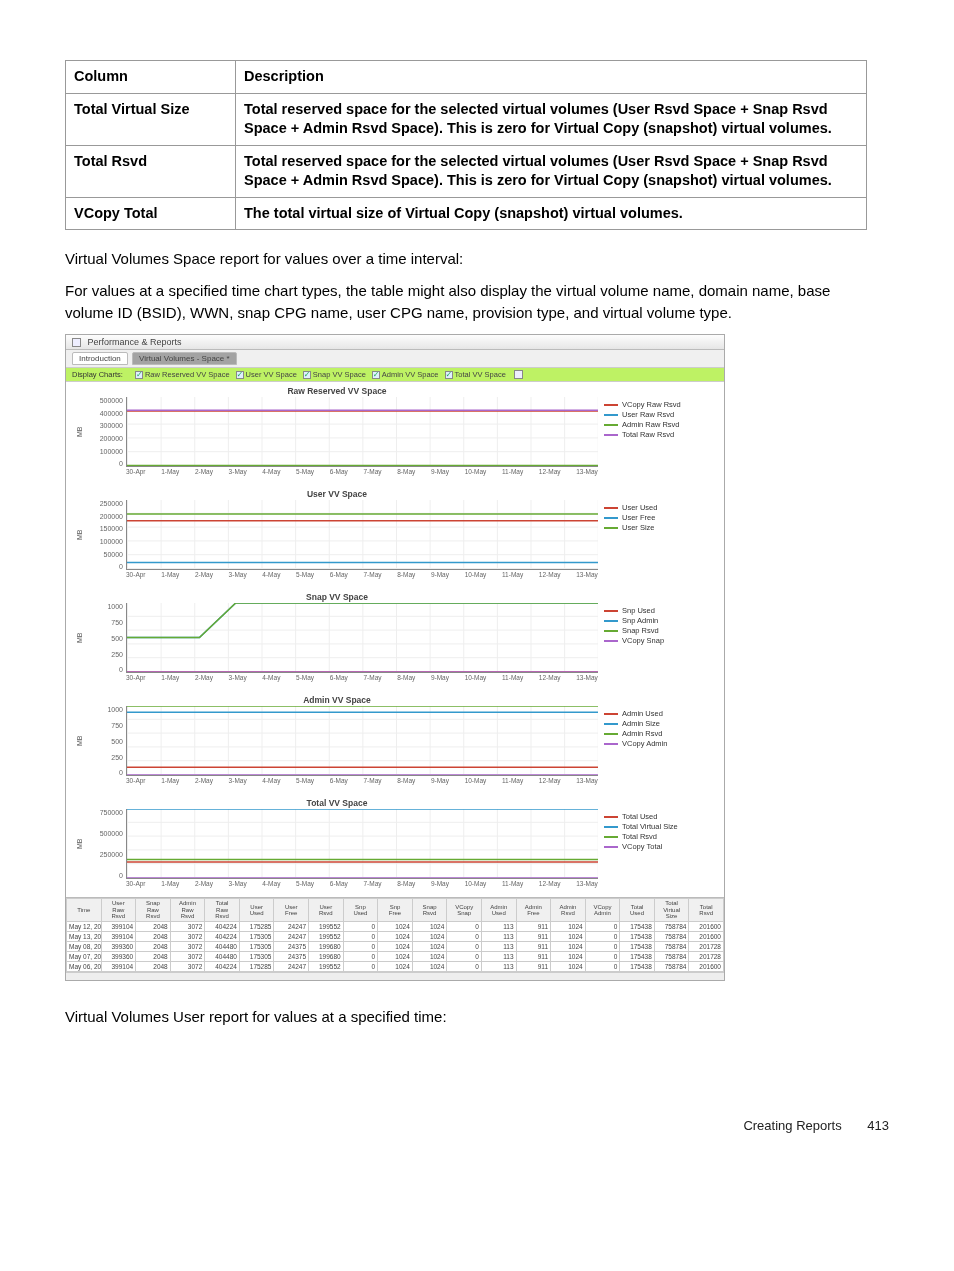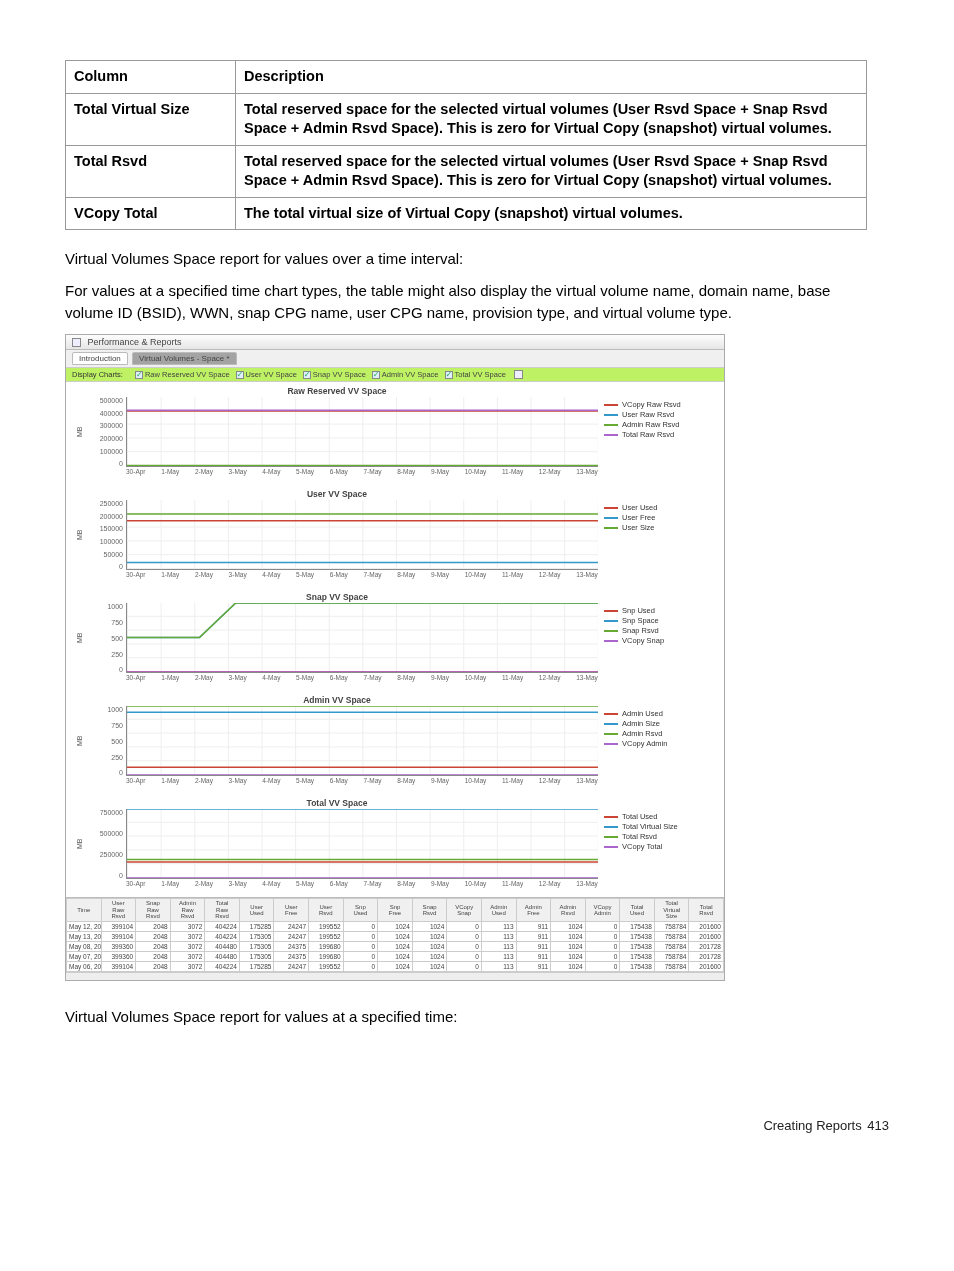--- a/index.html
+++ b/index.html
@@ -195,21 +195,21 @@
       font-size:6px;
       line-height:1.1;
     }
     table.data-table td.time{ text-align:left;}
     .footer {
       text-align: right;
       font-size: 13px;
       padding: 40px 65px 20px 0;
       color:#222;
     }
-    .footer .pgnum { margin-left: 2px;}
+    .footer .pgnum { margin-left: 22px;}
     .scroll-hint {
       height:8px;
       background:#eee;
       border-top:1px solid #ccc;
     }
     .icon-sq {
       display:inline-block;
       width:9px;height:9px;
       border:1px solid #888;
       background:#eef;
@@ -419,21 +419,21 @@
               </div>
             </div>
           </div>
           <div class="legend">
             <div class="row">
               <span class="swatch" style="background: rgb(204, 68, 51);"></span>
               <span>Snp Used</span>
             </div>
             <div class="row">
               <span class="swatch" style="background: rgb(51, 153, 204);"></span>
-              <span>Snp Space</span>
+              <span>Snp Admin</span>
             </div>
             <div class="row">
               <span class="swatch" style="background: rgb(102, 170, 51);"></span>
               <span>Snap Rsvd</span>
             </div>
             <div class="row">
               <span class="swatch" style="background: rgb(170, 102, 204);"></span>
               <span>VCopy Snap</span>
             </div>
           </div>
@@ -687,20 +687,20 @@
               <td>175438</td>
               <td>758784</td>
               <td>201600</td>
             </tr>
           </tbody>
       </table>
     </div>
     <div class="scroll-hint"></div>
   </div>
 
-  <p class="body">Virtual Volumes Space report for values at a specified time:</p>
+  <p class="body">Virtual Volumes User report for values at a specified time:</p>
 
 </div>
 
 <div class="footer">
   <span>Creating Reports</span>
   <span class="pgnum">413</span>
 </div>
 
 </body></html>

